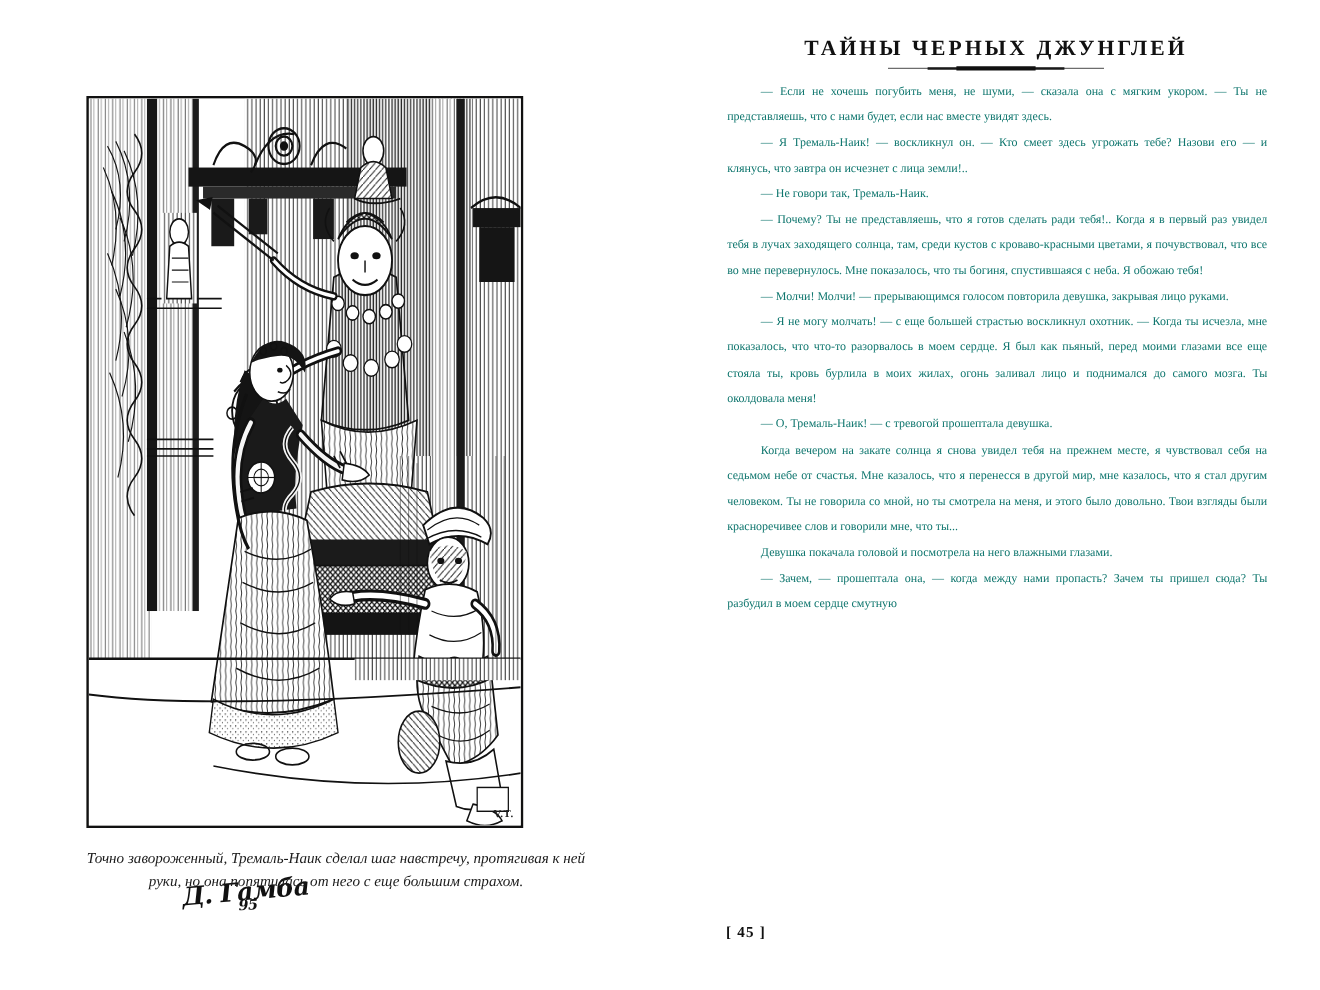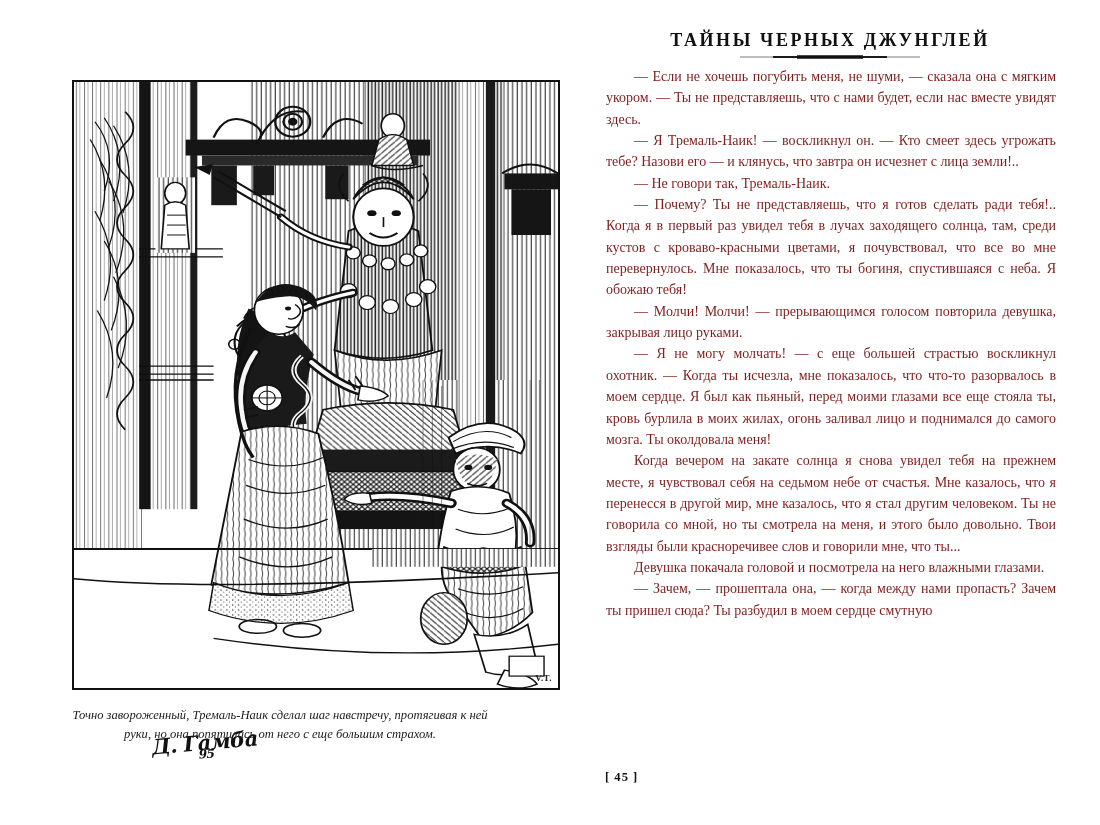--- a/index.html
+++ b/index.html
@@ -19,21 +19,21 @@
 
   
   .left-page {
     position: absolute;
     left: 0; top: 0;
     width: 550px; height: 825px;
   }
   .plate-wrap {
     position: absolute;
     left: 72px; top: 80px;
-    width: 488px; height: 610px;
+    width: 364px; height: 610px;
   }
   .plate-frame {
     position: absolute;
     inset: 0;
     border: 2px solid #111;
     background: #fdfdfb;
     overflow: hidden;
   }
   .plate-svg { display: block; width: 100%; height: 100%; }
 
@@ -98,25 +98,25 @@
     left: 55px; top: 54px;
     width: 450px;
     height: 6px;
   }
   .head-rule svg { display: block; }
 
   .textblock {
     position: absolute;
     left: 56px; top: 66px;
     width: 450px;
-    font-size: 14px;
+    font-size: 10px;
     line-height: 21.35px;
     text-align: justify;
     text-justify: inter-word;
-    color: #7f1d1d;
+    color: #0f766e;
     hyphens: manual;
   }
   .textblock p {
     margin: 0;
     text-indent: 28px;
   }
 
   .folio {
     position: absolute;
     left: 55px; top: 770px;
@@ -491,20 +491,21 @@
       </svg>
     </div>
 
     <div class="textblock">
       <p>— Если не хочешь погубить меня, не шуми, — сказала она с мягким укором. — Ты не представляешь, что с нами будет, если нас вместе увидят здесь.</p>
       <p>— Я Тремаль-Наик! — воскликнул он. — Кто смеет здесь угрожать тебе? Назови его — и клянусь, что завтра он исчезнет с лица земли!..</p>
       <p>— Не говори так, Тремаль-Наик.</p>
       <p>— Почему? Ты не представляешь, что я готов сделать ради тебя!.. Когда я в первый раз увидел тебя в лучах заходящего солнца, там, среди кустов с кроваво-красными цветами, я почувствовал, что все во мне перевернулось. Мне показалось, что ты богиня, спустившаяся с неба. Я обожаю тебя!</p>
       <p>— Молчи! Молчи! — прерывающимся голосом повторила девушка, закрывая лицо руками.</p>
       <p>— Я не могу молчать! — с еще большей страстью воскликнул охотник. — Когда ты исчезла, мне показалось, что что-то разорвалось в моем сердце. Я был как пьяный, перед моими глазами все еще стояла ты, кровь бурлила в моих жилах, огонь заливал лицо и поднимался до самого мозга. Ты околдовала меня!</p>
+      <p>— О, Тремаль-Наик! — с тревогой прошептала девушка.</p>
       <p>Когда вечером на закате солнца я снова увидел тебя на прежнем месте, я чувствовал себя на седьмом небе от счастья. Мне казалось, что я перенесся в другой мир, мне казалось, что я стал другим человеком. Ты не говорила со мной, но ты смотрела на меня, и этого было довольно. Твои взгляды были красноречивее слов и говорили мне, что ты...</p>
       <p>Девушка покачала головой и посмотрела на него влажными глазами.</p>
       <p>— Зачем, — прошептала она, — когда между нами пропасть? Зачем ты пришел сюда? Ты разбудил в моем сердце смутную</p>
     </div>
 
     <div class="folio">[ 45 ]</div>
   </div>
 
 </div>
 

